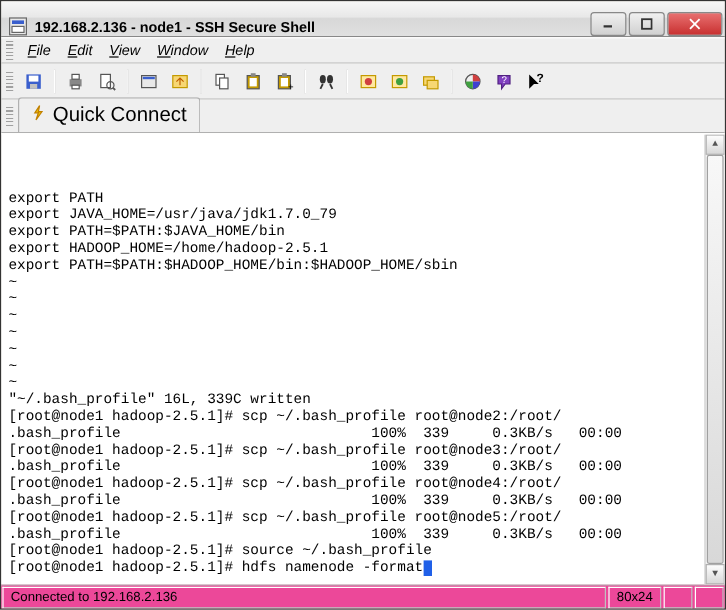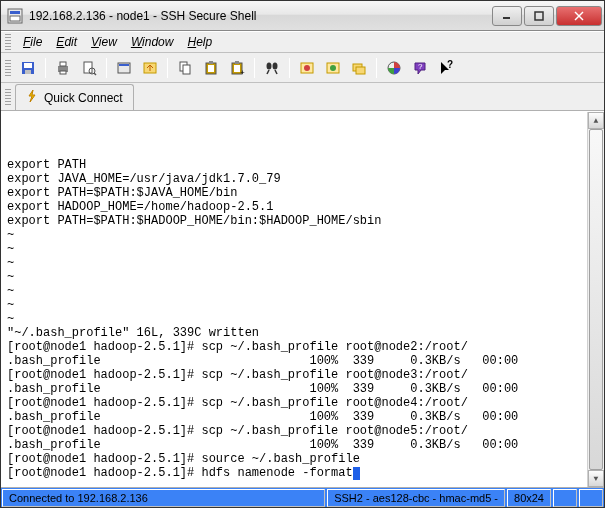--- a/index.html
+++ b/index.html
@@ -9,23 +9,24 @@
   background: #d4d0c8;
   width: 605px;
   height: 508px;
   overflow: hidden;
   border: 1px solid #333;
 }
 .titlebar {
   height: 30px;
   background: linear-gradient(to bottom, #f7f7f7 0%, #e8e8e8 45%, #d8d8d8 50%, #e0e0e0 100%);
   display: flex;
-  align-items: center;
+  align-items: flex-end;
   padding: 0 2px 0 6px;
   border-bottom: 1px solid #888;
+  font-weight: bold;
 }
 .titlebar .app-icon {
   width: 16px; height: 16px;
   margin-right: 6px;
 }
 .titlebar .title { flex: 1; color: #000; font-size: 12px; }
 .win-btns { display: flex; gap: 0; }
 .win-btn {
   width: 30px; height: 20px;
   background: linear-gradient(to bottom, #f0f0f0, #d0d0d0);
@@ -91,21 +92,21 @@
   border-bottom: 1px solid #b0b0b0;
 }
 .tab {
   padding: 4px 10px;
   background: #efefef;
   border: 1px solid #b0b0b0;
   border-bottom: none;
   border-radius: 3px 3px 0 0;
   margin-right: 2px;
   display: flex; align-items: center; gap: 6px;
-  font-size: 12px;
+  font-size: 17px;
 }
 .terminal {
   background: #fff;
   font-family: "Courier New", monospace;
   font-size: 12px;
   line-height: 14px;
   padding: 4px 6px;
   height: 376px;
   overflow: hidden;
   white-space: pre;
@@ -125,21 +126,21 @@
 .scroll-track { flex: 1; position: relative; }
 .scroll-thumb { position: absolute; left: 1px; right: 1px; top: 0; bottom: 0; background: linear-gradient(#f8f8f8,#d8d8d8); border: 1px solid #a0a0a0; border-radius: 2px; }
 .cursor {
   display: inline-block;
   width: 7px; height: 13px;
   background: #2060e8;
   vertical-align: text-bottom;
 }
 .statusbar {
   height: 20px;
-  background: #3b82f6;
+  background: #ec4899;
   display: flex;
   align-items: center;
   font-size: 11px;
   border-top: 1px solid #b0b0b0;
 }
 .status-cell {
   padding: 2px 6px;
   border: 1px solid #c0c0c0;
   border-top-color: #fff;
   border-left-color: #fff;
@@ -342,17 +343,16 @@
     <div class="scroll-btn">▲</div>
     <div class="scroll-track">
       <div class="scroll-thumb"></div>
     </div>
     <div class="scroll-btn">▼</div>
   </div>
 </div>
 
 <div class="statusbar">
   <div class="status-cell main">Connected to 192.168.2.136</div>
-  <div class="status-cell">SSH2 - aes128-cbc - hmac-md5 - </div>
   <div class="status-cell">80x24</div>
   <div class="status-cell sm"></div>
   <div class="status-cell sm"></div>
 </div>
 
 </body></html>

